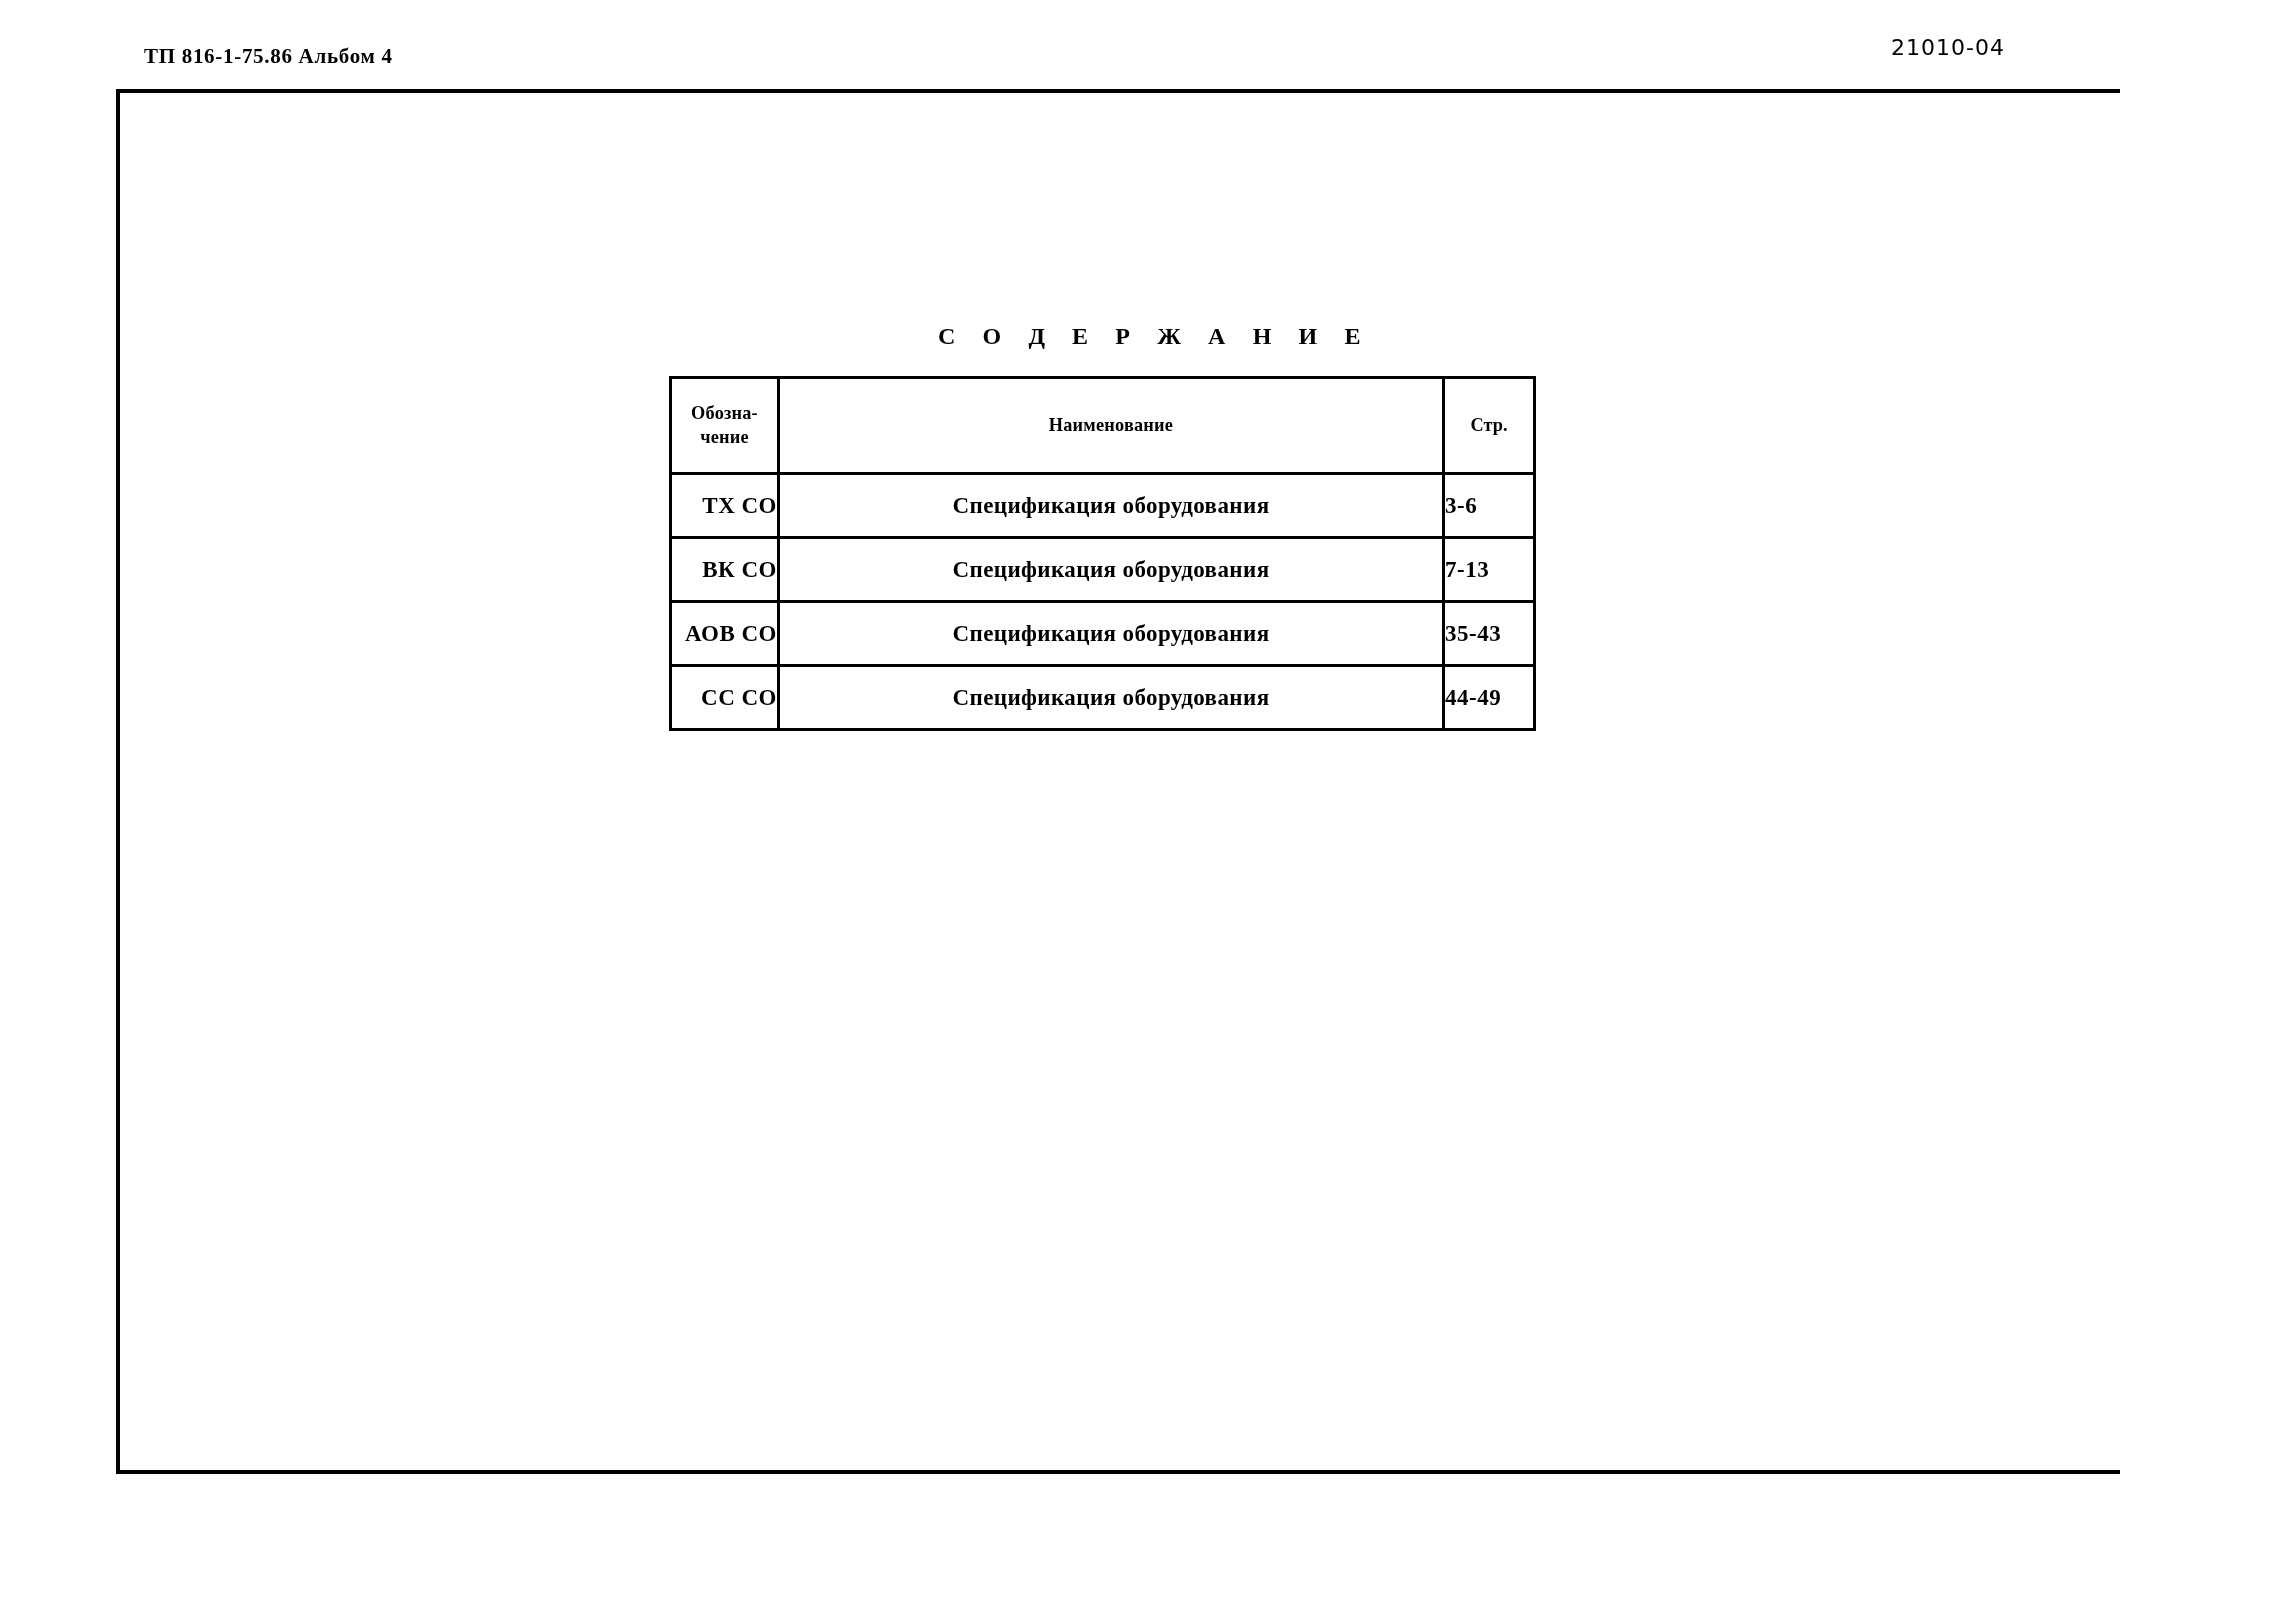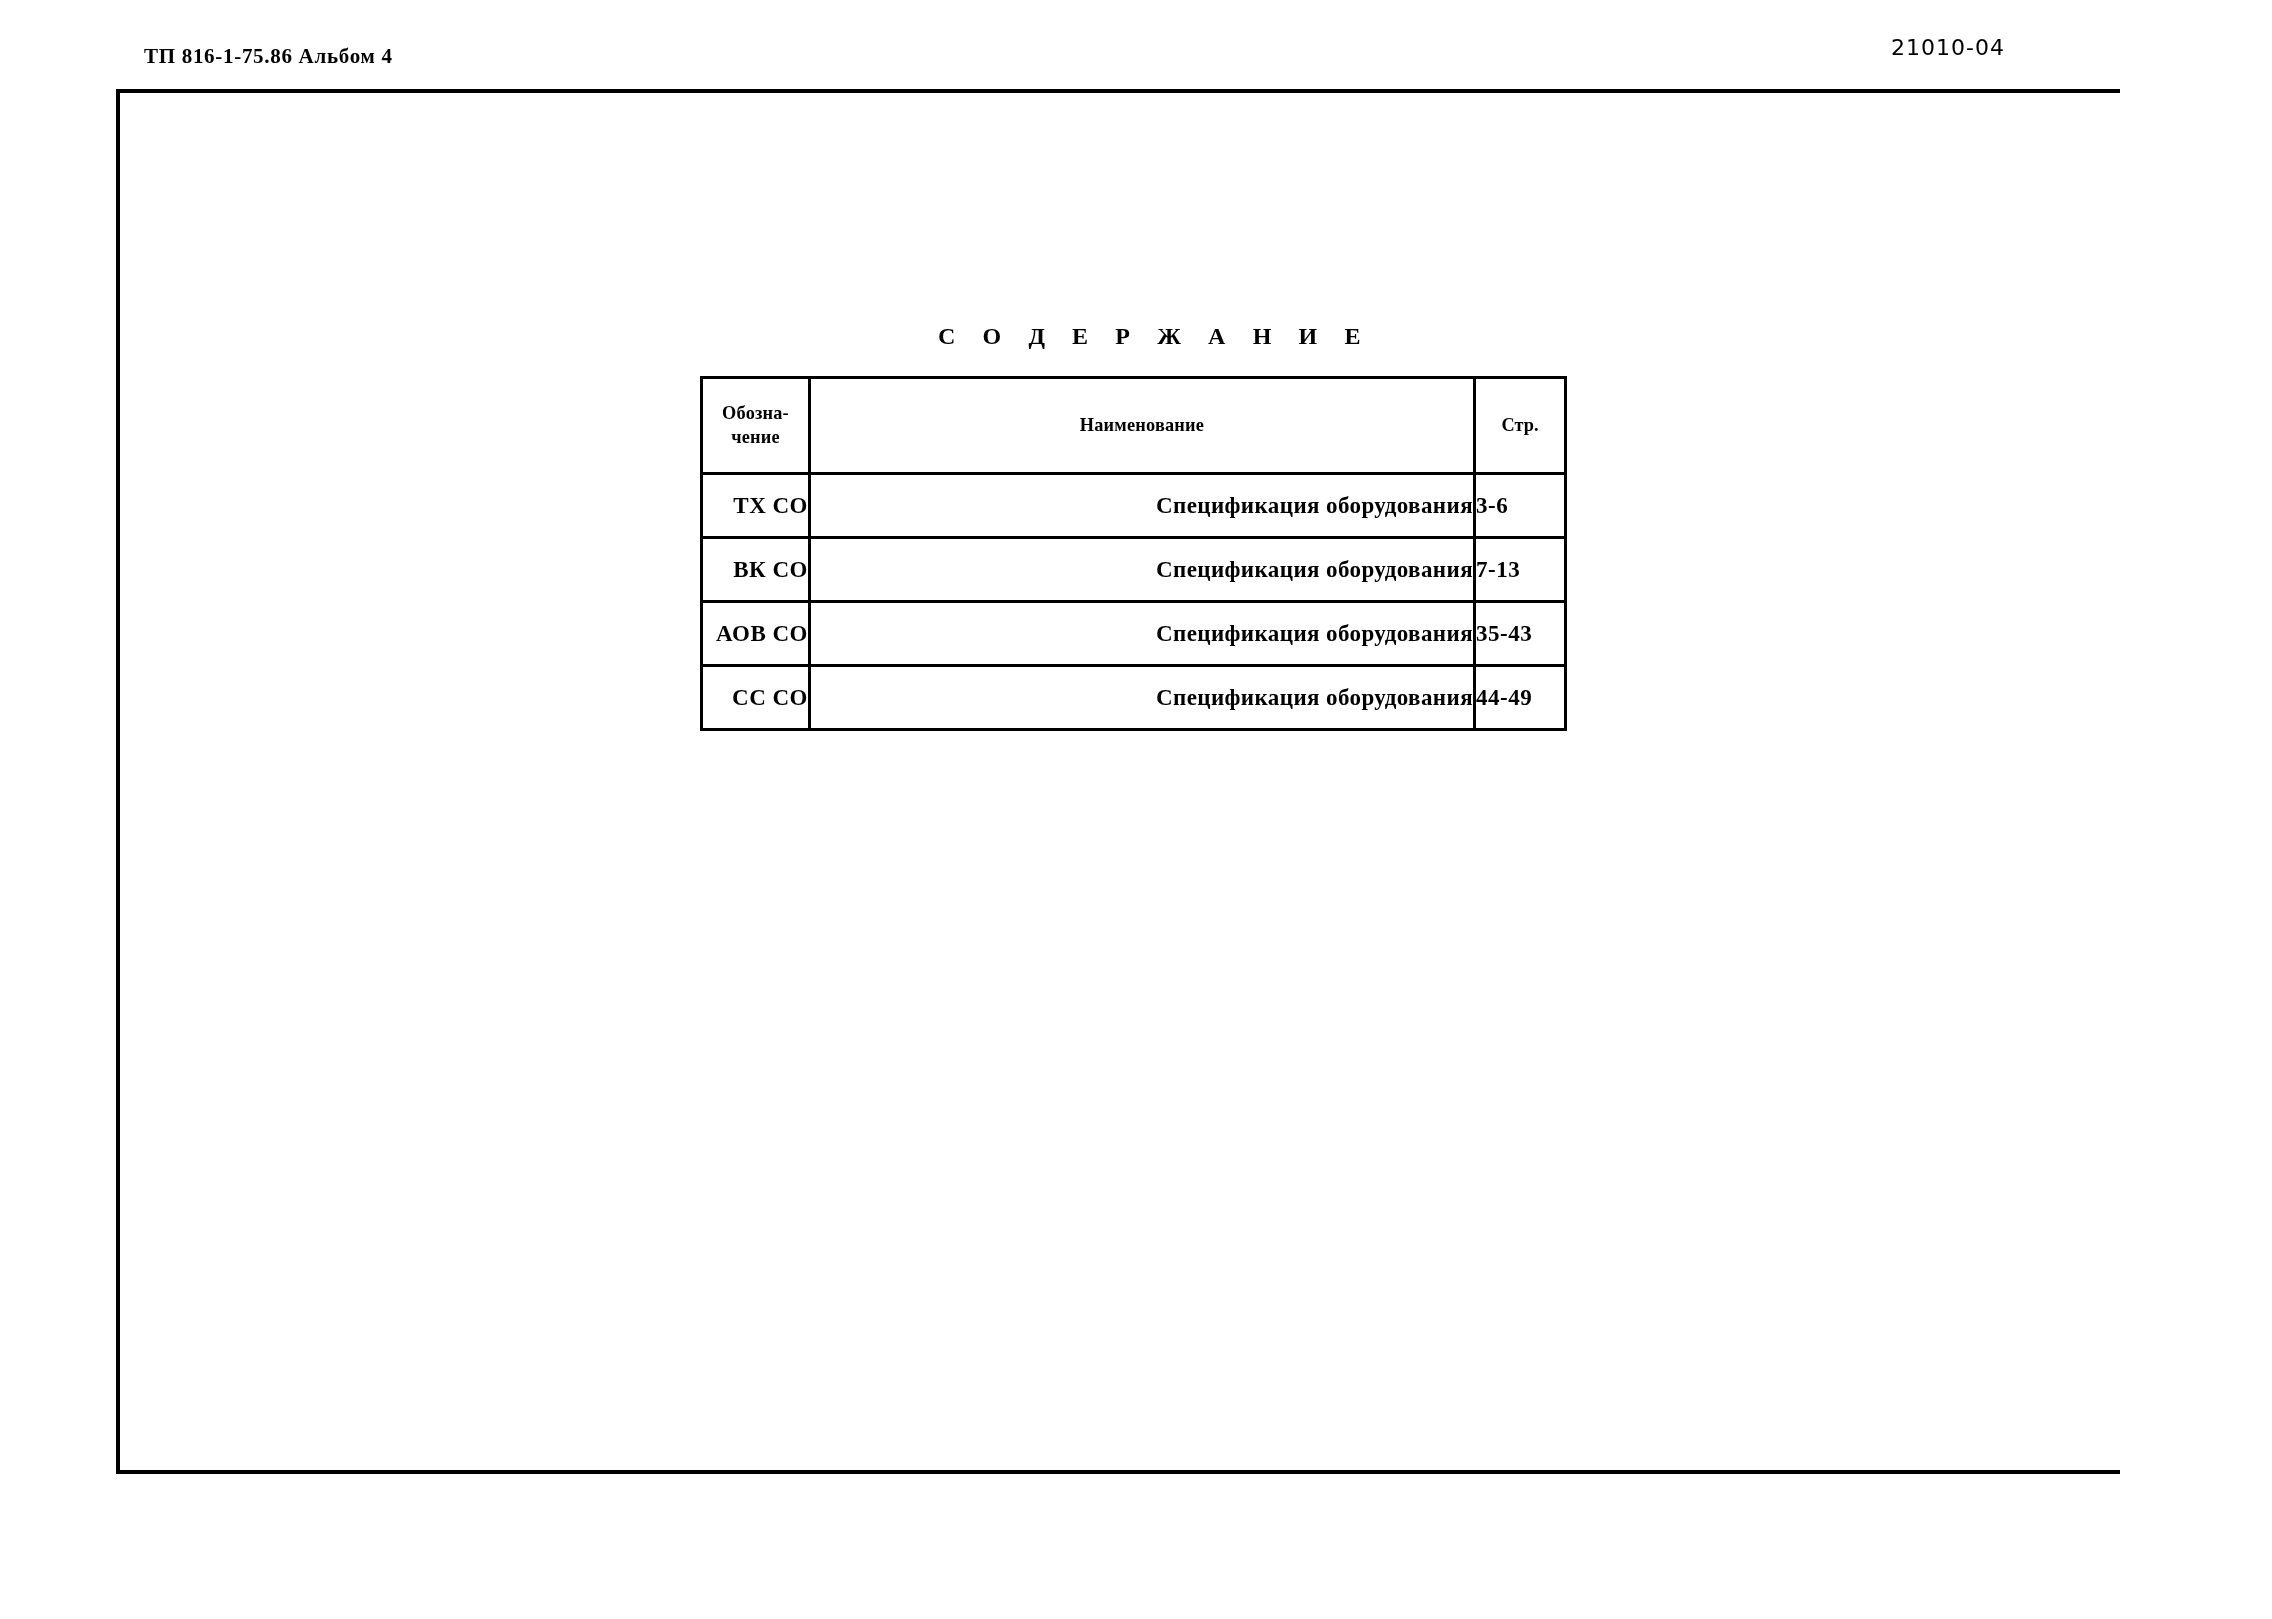--- a/index.html
+++ b/index.html
@@ -89,21 +89,21 @@
     top: 323px;
     font-size: 24px;
     font-weight: bold;
     letter-spacing: 10.6px;
     white-space: nowrap;
   }
 
   
   .toc-table {
     position: absolute;
-    left: 700px;
+    left: 669px;
     top: 376px;
     width: 865px;
     border-collapse: collapse;
     table-layout: fixed;
     background: #ffffff;
   }
   .toc-table td, .toc-table th {
     border: 3.4px solid #000000;
     padding: 0;
     font-weight: bold;
@@ -128,21 +128,21 @@
     height: 61px;
     font-size: 23px;
   }
   .cell-desig {
     text-align: right;
     padding-right: 7.7px;
     letter-spacing: 0.5px;
     white-space: nowrap;
   }
   .cell-name {
-    text-align: right;
+    text-align: center;
     padding-left: 35px;
     letter-spacing: 0.4px;
     white-space: nowrap;
   }
   .cell-page {
     text-align: left;
     padding-left: 16.4px;
     letter-spacing: 0.5px;
     white-space: nowrap;
   }

